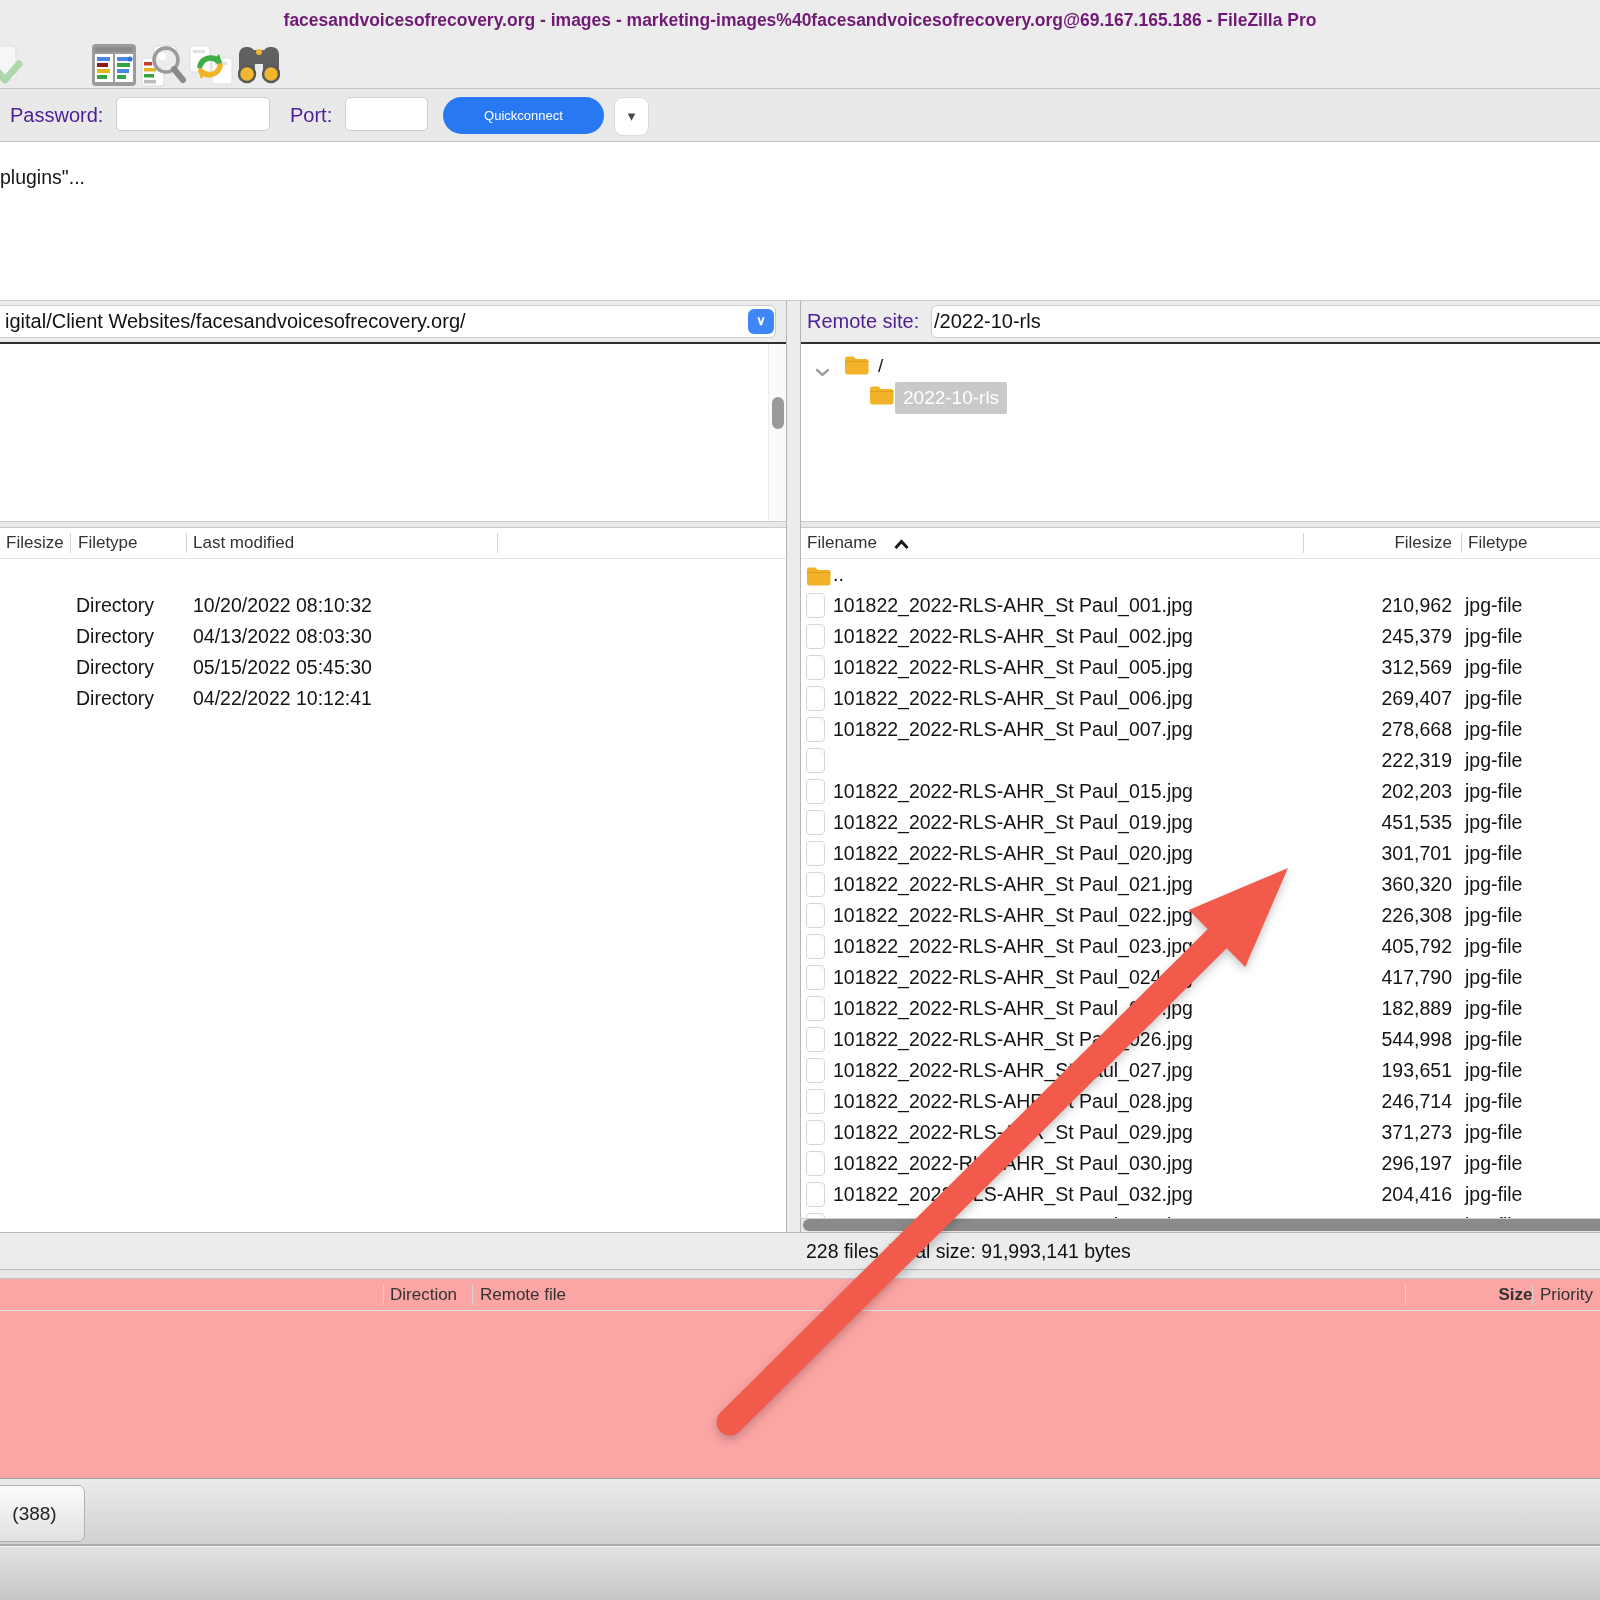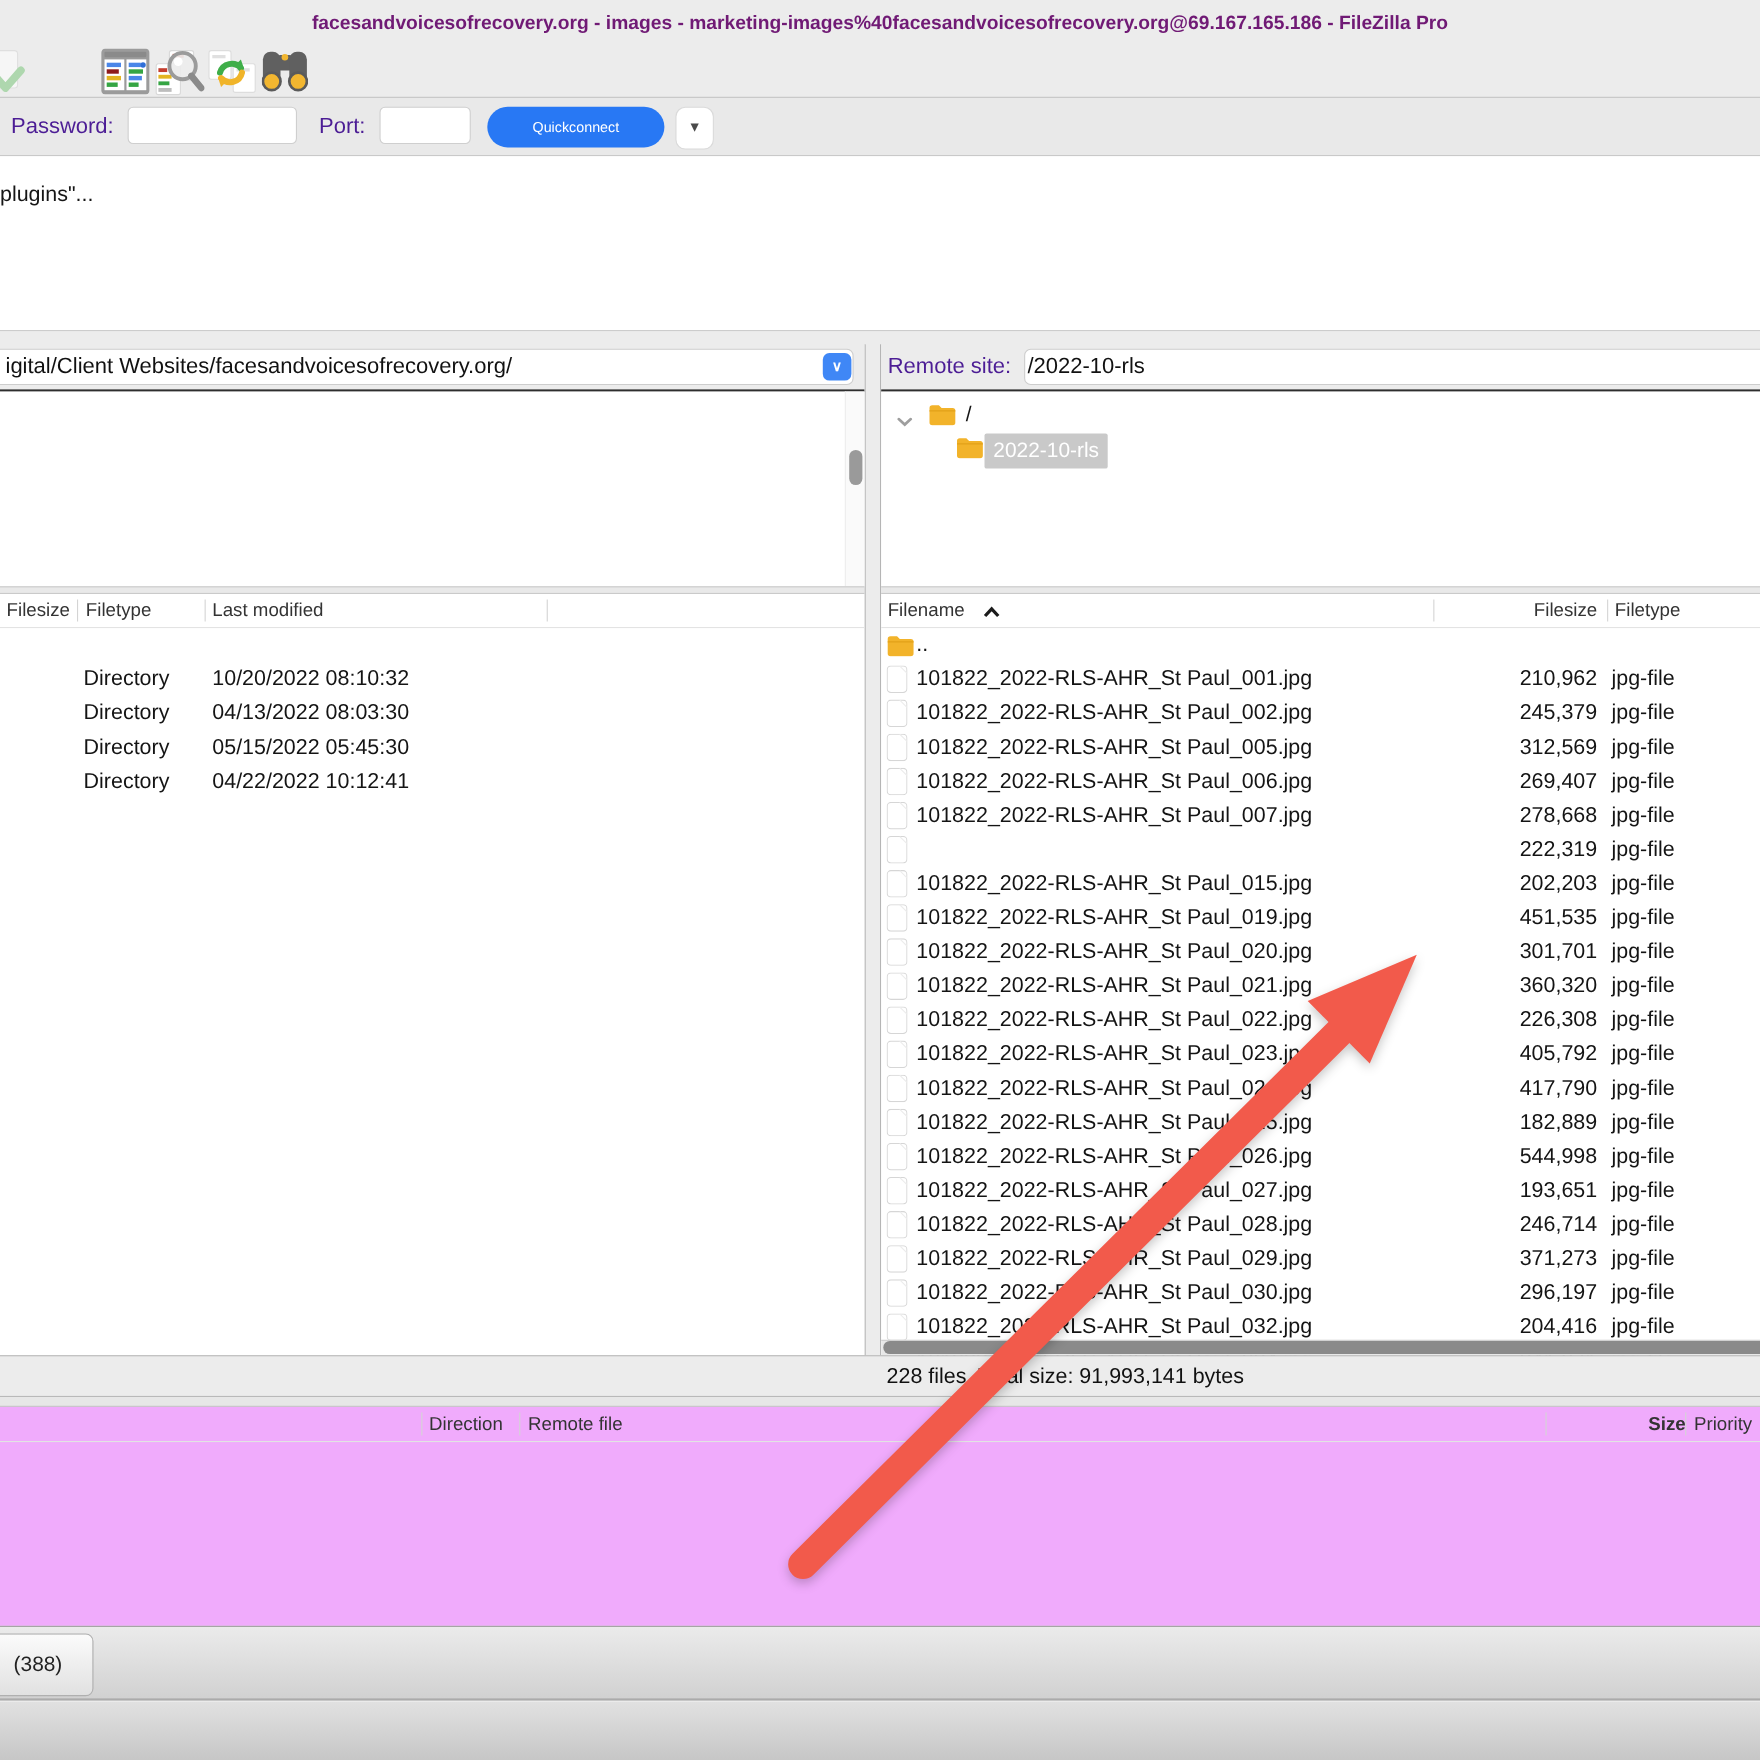--- a/index.html
+++ b/index.html
@@ -19,21 +19,21 @@
             border-radius:5px;box-sizing:border-box;font-family:inherit;font-size:20px;padding:0 12px;color:#111;outline:none;}
   .qcbtn{position:absolute;top:8px;left:443px;width:161px;height:37px;border:none;border-radius:18.5px;
          background:#2878f4;color:#fff;font-family:inherit;font-size:13px;font-weight:500;}
   .qcdrop{position:absolute;top:8px;left:614px;width:33px;height:37px;border:1px solid #dadada;border-radius:9px;
           background:#fff;color:#4a4a4a;font-size:15px;line-height:35px;text-align:center;}
   
   .log{position:absolute;top:142px;left:0;right:0;height:158px;background:#fff;}
   .logline{position:absolute;left:0;top:24px;font-size:19.5px;color:#161616;white-space:pre;}
   
   .main{position:absolute;top:300px;left:0;right:0;height:932px;background:#ececec;border-top:1px solid #cccccc;}
-  .panel{position:absolute;top:12px;bottom:0;overflow:hidden;}
+  .panel{position:absolute;top:0;bottom:0;overflow:hidden;}
   .panel-left{left:0;width:786px;border-right:1px solid #b5b5b5;}
   .panel-right{left:800px;width:800px;border-left:1px solid #b5b5b5;padding-left:48px;}
   .pathbar{position:absolute;top:0;left:0;right:0;height:41px;background:#ececec;border-bottom:2px solid #2e2e2e;}
   .pathinput{position:absolute;top:4px;height:33px;background:#fff;border:1px solid #cdcdcd;border-radius:6px;
              box-sizing:border-box;font-family:inherit;font-size:20px;color:#111;outline:none;}
   .bluecaret{position:absolute;top:8px;left:748px;width:26px;height:25px;border-radius:6px;background:#3f87f6;
              color:#fff;font-size:13px;font-weight:bold;text-align:center;line-height:24px;}
   .treearea{position:absolute;top:43px;left:0;right:0;height:177px;background:#fff;}
   .vscrollgutter{position:absolute;top:0;bottom:0;right:0;width:17px;background:#fafafa;border-left:1px solid #ededed;}
   .vthumb{position:absolute;right:2px;top:53px;width:12px;height:32px;border-radius:6px;background:#9a9a9a;}
@@ -56,21 +56,21 @@
   .ltype{left:76px;}
   .ldate{left:193px;}
   .hscroll{position:absolute;left:0;right:0;bottom:1px;height:13px;background:#e8e8e8;border-top:1px solid #cfcfcf;}
   .hthumb{position:absolute;left:2px;right:0;top:0px;height:12px;border-radius:6px;background:#8a8a8a;}
   
   .statusstrip{position:absolute;top:1232px;left:0;right:0;height:38px;background:#ececec;
                border-top:1px solid #b9b9b9;border-bottom:1px solid #b9b9b9;box-sizing:border-box;}
   .statustext{position:absolute;left:806px;top:0;height:36px;line-height:36px;font-size:19.5px;color:#111;}
   
   .qgap{position:absolute;top:1270px;left:0;right:0;height:8px;background:#e7e7e7;border-bottom:1px solid #c4c4c4;}
-  .queue{position:absolute;top:1279px;left:0;right:0;height:199px;background:#f0abfc;}
+  .queue{position:absolute;top:1279px;left:0;right:0;height:199px;background:#fca5a5;}
   .qhdr{position:absolute;top:0;left:0;right:0;height:31px;border-bottom:1px solid #e3e3e3;font-size:17px;color:#333;}
   .qh{position:absolute;top:0;height:31px;line-height:31px;white-space:nowrap;}
   .qhdiv{position:absolute;top:5px;bottom:5px;width:1px;background:#d4d4d4;}
   
   .tabsbar{position:absolute;top:1478px;left:0;right:0;height:68px;border-top:1px solid #9e9e9e;
            background:linear-gradient(#ebebeb,#d0d0d0);}
   .qtab{position:absolute;left:-16px;top:6px;width:101px;height:57px;border:1px solid #b0b0b0;border-radius:7px;
         background:linear-gradient(#fbfbfb,#e1e1e1);display:flex;align-items:center;justify-content:center;
         font-size:19px;color:#222;box-sizing:border-box;}
   .bottombar{position:absolute;top:1546px;left:0;right:0;height:54px;

